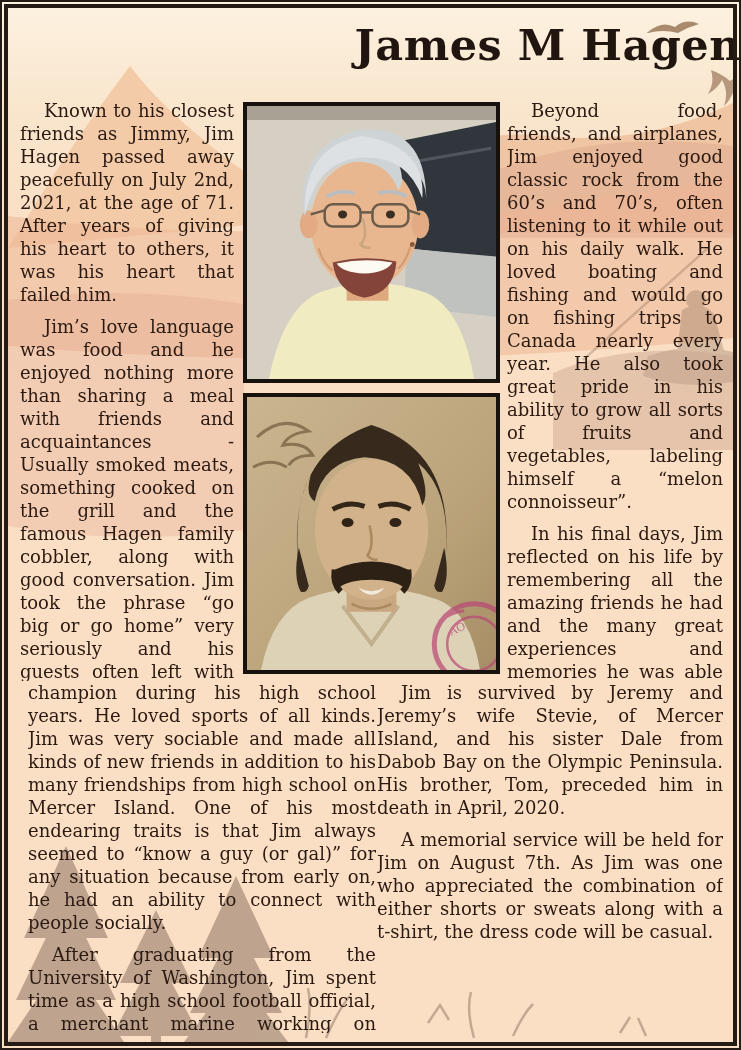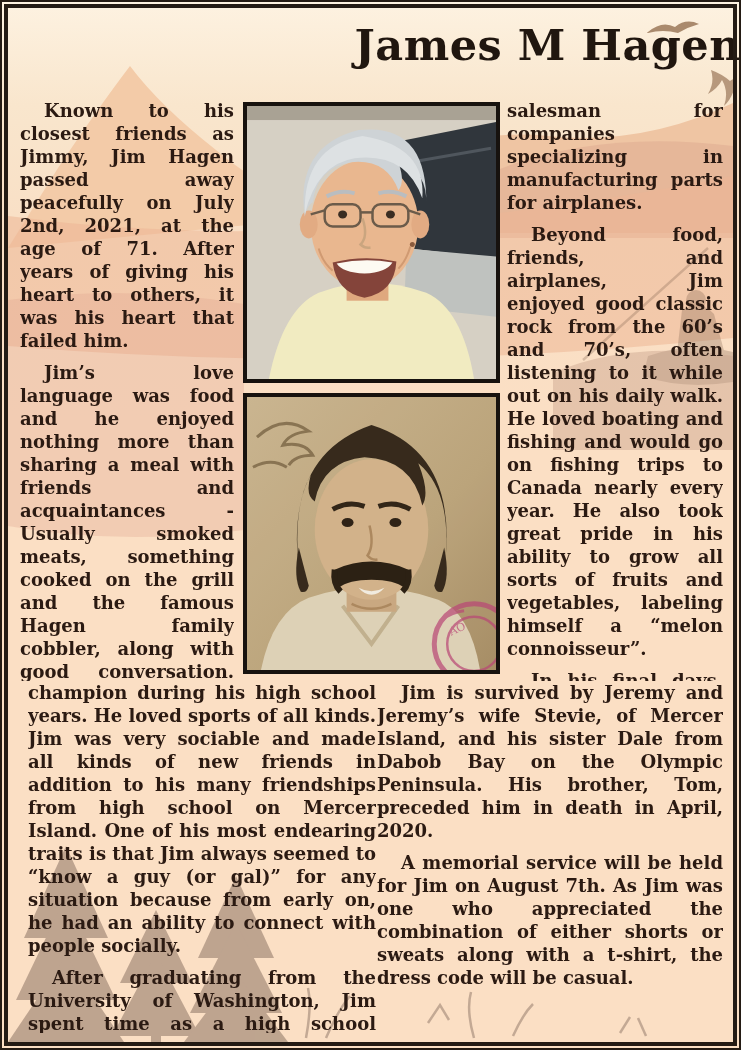--- a/index.html
+++ b/index.html
@@ -12,21 +12,21 @@
   .frame-outer{position:absolute;inset:0;border:2px solid #241b14;z-index:6;pointer-events:none;}
   .frame-inner{position:absolute;inset:4px;border:4px solid #241b14;z-index:6;pointer-events:none;}
   .bg-decor{position:absolute;left:8px;top:8px;width:725px;height:1034px;z-index:0;}
   .title{
     position:absolute;left:0;top:20px;width:100%;margin:0;z-index:2;
     text-align:right;font-size:43px;font-weight:700;color:#20160f;letter-spacing:.5px;
   }
   .col{
     position:absolute;z-index:2;color:#2b1a12;
     font-size:18px;line-height:23px;text-align:justify;overflow:hidden;
-    hyphens:auto;font-weight:bold;-webkit-hyphens:auto;
+    hyphens:auto;-webkit-hyphens:auto;
   }
   .col p{margin:0 0 9px 0;}
   .col p.indent{text-indent:24px;}
   .col p.cont{text-indent:0;}
   .col-tl{left:20px;top:99px;width:214px;height:582px;}
   .col-tr{left:507px;top:99px;width:216px;height:582px;}
   .col-bl{left:28px;top:681px;width:348px;height:352px;}
   .col-br{left:377px;top:681px;width:346px;height:352px;}
   .photo{
     position:absolute;z-index:2;box-sizing:border-box;
@@ -172,21 +172,20 @@
         <circle cx="228" cy="246" r="40" stroke-width="5"></circle>
         <circle cx="228" cy="246" r="27" stroke-width="2.5"></circle>
         <path d="M196,222 q10,-8 22,-9" stroke-width="3"></path>
         <text x="205" y="238" fill="#c0457c" stroke="none" font-size="11" font-family="'DejaVu Serif',serif" transform="rotate(-25 205 238)">AO</text>
       </g>
       <rect x="0" y="0" width="250" height="272" fill="#6a5336" opacity="0.08"></rect>
     </svg>
   </div>
 
   <div class="col col-tr">
-    <p class="cont">salesman for companies specializing in manufacturing parts for airplanes.</p>
     <p class="indent">Beyond food, friends, and airplanes, Jim enjoyed good classic rock from the 60’s and 70’s, often listening to it while out on his daily walk. He loved boating and fishing and would go on fishing trips to Canada nearly every year. He also took great pride in his ability to grow all sorts of fruits and vegetables, labeling himself a “melon connoisseur”.</p>
     <p class="indent">In his final days, Jim reflected on his life by remembering all the amazing friends he had and the many great experiences and memories he was able to take with him, particularly the love for his son,</p>
   </div>
 
   <div class="col col-bl">
     <p class="cont">champion during his high school years. He loved sports of all kinds. Jim was very sociable and made all kinds of new friends in addition to his many friendships from high school on Mercer Island. One of his most endearing traits is that Jim always seemed to “know a guy (or gal)” for any situation because from early on, he had an ability to connect with people socially.</p>
     <p class="indent">After graduating from the University of Washington, Jim spent time as a high school football official, a merchant marine working on tugboats, a production manager at Boeing and Weyerhauser, and ultimately working for himself for 35 years as an outside</p>
   </div>
 
   <div class="col col-br">

